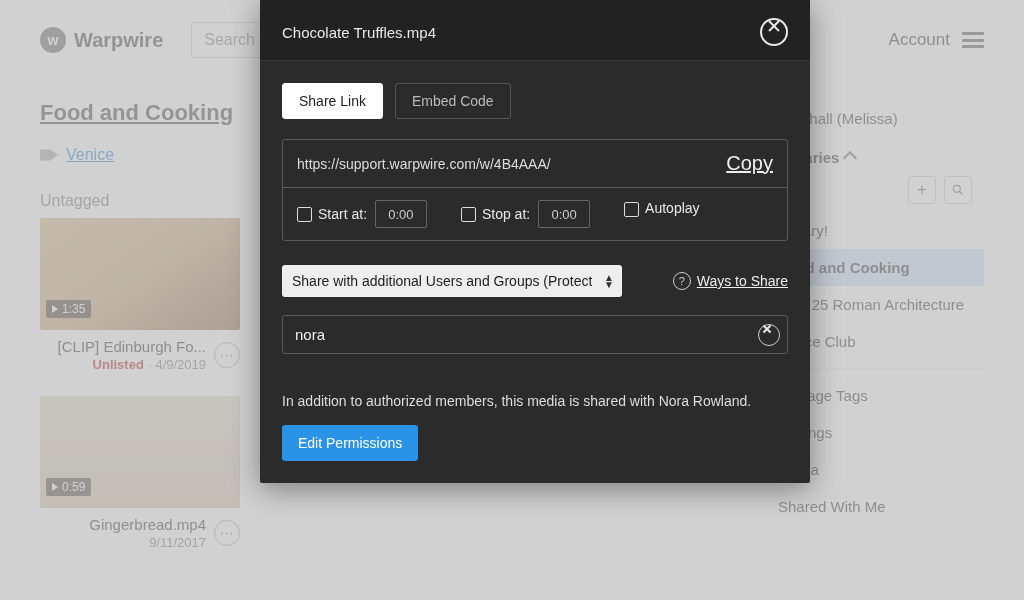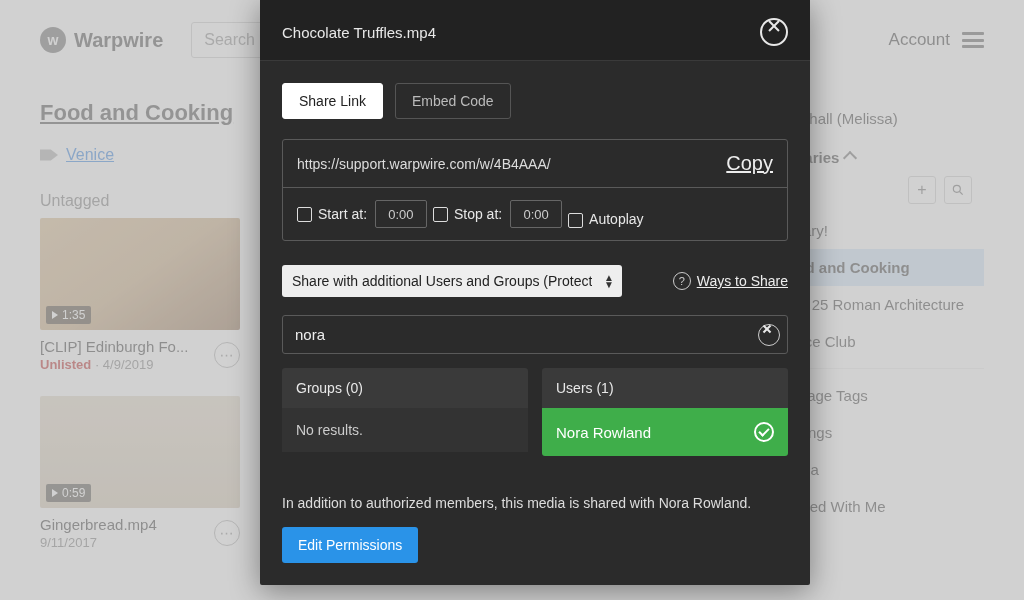--- a/index.html
+++ b/index.html
@@ -21,24 +21,24 @@
   .page-title { font-size: 22px; font-weight: 700; text-decoration: underline; color: #444; margin-bottom: 20px; }
   .tag-row { display: flex; align-items: center; gap: 8px; color: #2a7de1; margin-bottom: 28px; }
   .tag-icon { width: 18px; height: 18px; background: #888; clip-path: polygon(0 20%, 60% 20%, 100% 50%, 60% 80%, 0 80%); transform: rotate(0deg); opacity: .7; }
   .tag-link { text-decoration: underline; font-size: 16px; }
   .untagged { color: #777; font-size: 16px; margin-bottom: 8px; }
 
   .video-card { width: 200px; margin-bottom: 24px; }
   .thumb { width: 200px; height: 112px; border-radius: 2px; position: relative; }
   .thumb1 { background: linear-gradient(145deg,#d8b98c 0%,#c9a77a 50%,#8f6a48 100%); }
   .thumb2 { background: linear-gradient(180deg,#e3d7c5 0%,#d4c6b0 100%); padding-left: 32px; }
-  .dur { position: absolute; left: 6px; bottom: 6px; background: rgba(0,0,0,.65); color: #fff; font-size: 12px; padding: 2px 6px; border-radius: 2px; display:flex; align-items:center; gap:4px;}
+  .dur { position: absolute; left: 6px; bottom: 12px; background: rgba(0,0,0,.65); color: #fff; font-size: 12px; padding: 2px 6px; border-radius: 2px; display:flex; align-items:center; gap:4px;}
   .dur::before { content:""; display:inline-block; width:0;height:0;border-left:6px solid #fff;border-top:4px solid transparent;border-bottom:4px solid transparent;}
   .card-row { display: flex; align-items: flex-start; margin-top: 8px; gap: 8px; }
-  .card-text { flex: 1; }
+  .card-text { flex: 1; text-align: right; }
   .vtitle { font-size: 15px; color: #333; white-space: nowrap; overflow: hidden; text-overflow: ellipsis; }
   .vmeta { font-size: 13px; color: #777; margin-top: 2px; }
   .vmeta .unlisted { color: #b91c1c; font-weight: 600; }
   .more-btn { width: 26px; height: 26px; border: 1.5px solid #aaa; border-radius: 50%; display: flex; align-items: center; justify-content: center; color: #888; font-size: 14px; letter-spacing: 1px; margin-top: 4px; }
 
   
   .sidebar { position: absolute; top: 100px; right: 40px; width: 220px; }
   .sb-name { font-size: 15px; color: #333; padding: 10px 12px; }
   .sb-header { font-weight: 700; font-size: 15px; padding: 12px 12px 6px; display:flex; align-items:center; gap:6px;}
   .sb-chev { width:10px;height:10px;border-right:2px solid #666;border-bottom:2px solid #666;transform:rotate(-135deg);}
@@ -60,21 +60,21 @@
 
   .modal-body { padding: 22px; }
   .tab-row { display: flex; gap: 12px; margin-bottom: 20px; }
   .tab { padding: 9px 16px; border-radius: 3px; font-size: 14px; border:1px solid #555; color:#bbb; cursor:pointer;}
   .tab.active { background: #fff; color: #222; border-color:#fff;}
   
   .url-box { border: 1px solid #5a5a5a; border-radius: 3px; margin-bottom: 16px; }
   .url-top { display: flex; align-items: center; padding: 12px 14px; gap: 10px; border-bottom: 1px solid #5a5a5a;}
   .url-text { flex: 1; font-size: 14px; color: #ddd; white-space: nowrap; overflow: hidden; }
   .copy-link { text-decoration: underline; font-size: 20px; color: #eee; cursor:pointer;}
-  .url-opts { display: flex; align-items: flex-end; gap: 6px; padding: 12px 14px; font-size: 14px;}
+  .url-opts { display: flex; align-items: flex-start; gap: 34px; padding: 12px 14px; font-size: 14px;}
   .chk { width: 15px; height: 15px; border: 1.5px solid #ddd; border-radius: 2px; display:inline-block; vertical-align:middle; margin-right:6px;}
   .time-in { width: 52px; height: 28px; border:1px solid #666; background:transparent; color:#ccc; text-align:center; border-radius:2px; margin-left:4px; font-size:13px;}
 
   .share-row { display:flex; align-items:center; justify-content:space-between; margin:24px 0 18px; gap:12px;}
   .select-wrap { position:relative; }
   .select-box { appearance:none; background:#eee; color:#222; border:none; padding:8px 30px 8px 10px; font-size:14px; border-radius:3px; width:340px;}
   .select-arrows { position:absolute; right:8px; top:50%; transform:translateY(-50%); font-size:10px; color:#333; line-height:7px; pointer-events:none;}
   .ways { display:flex; align-items:center; gap:6px; font-size:14px;}
   .ways a { color:#eee; text-decoration:underline;}
   .qmark { width:18px;height:18px;border:1.5px solid #ccc;border-radius:50%;display:flex;align-items:center;justify-content:center;font-size:11px;color:#ccc;}
@@ -234,32 +234,19 @@
         </div>
       </div>
 
       <div class="search-row">
         <input class="search-field" value="nora" style="">
         <div class="clear-btn">
           <span class="close-x"></span>
         </div>
       </div>
 
-      <div class="result-cols">
-        <div class="result-col">
-          <div class="col-hdr">Groups (0)</div>
-          <div class="col-body">No results.</div>
-        </div>
-        <div class="result-col">
-          <div class="col-hdr">Users (1)</div>
-          <div class="user-match">
-            <span>Nora Rowland</span>
-            <span class="check-ring"></span>
-          </div>
-        </div>
-      </div>
 
       <div class="shared-msg">In addition to authorized members, this media is shared with Nora Rowland.</div>
       <button class="edit-perm">Edit Permissions</button>
 
     </div>
   </div>
 </div>
 
 </body></html>

